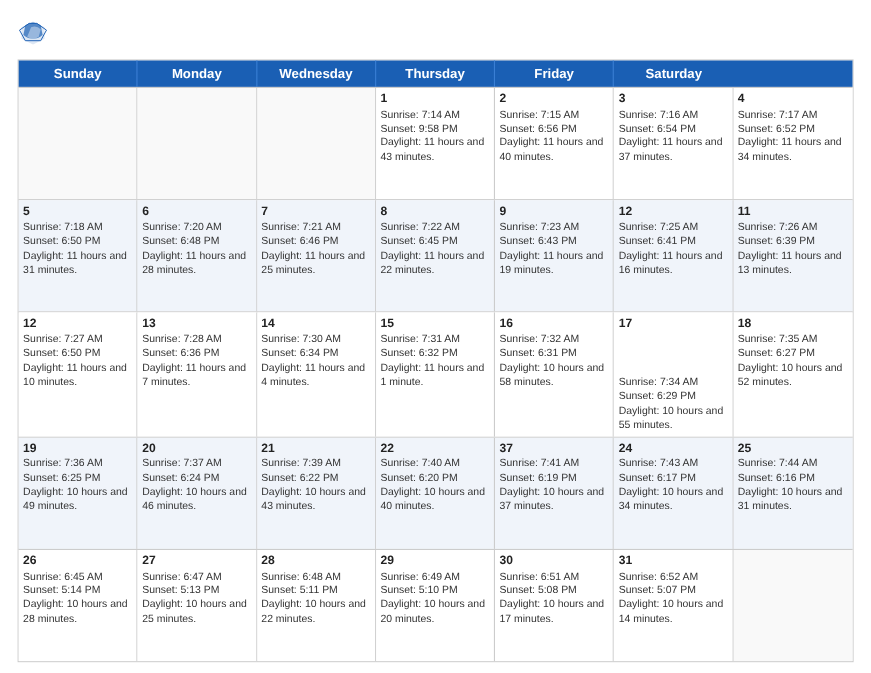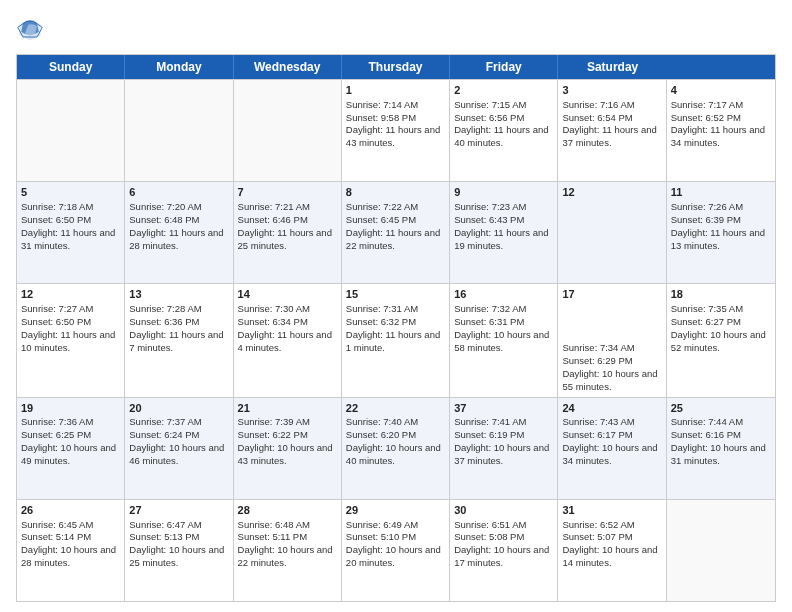--- a/index.html
+++ b/index.html
@@ -201,20 +201,23 @@
 Daylight: 11 hours and 22 minutes.</div>
           </div>
           <div class="cal-cell">
             <div class="day-num">9</div>
             <div style="white-space: pre-line;">Sunrise: 7:23 AM
 Sunset: 6:43 PM
 Daylight: 11 hours and 19 minutes.</div>
           </div>
           <div class="cal-cell">
             <div class="day-num">12</div>
+            <div style="white-space: pre-line;">Sunrise: 7:25 AM
+Sunset: 6:41 PM
+Daylight: 11 hours and 16 minutes.</div>
           </div>
           <div class="cal-cell">
             <div class="day-num">11</div>
             <div style="white-space: pre-line;">Sunrise: 7:26 AM
 Sunset: 6:39 PM
 Daylight: 11 hours and 13 minutes.</div>
           </div>
         </div>
         <div class="cal-row">
           <div class="cal-cell">

